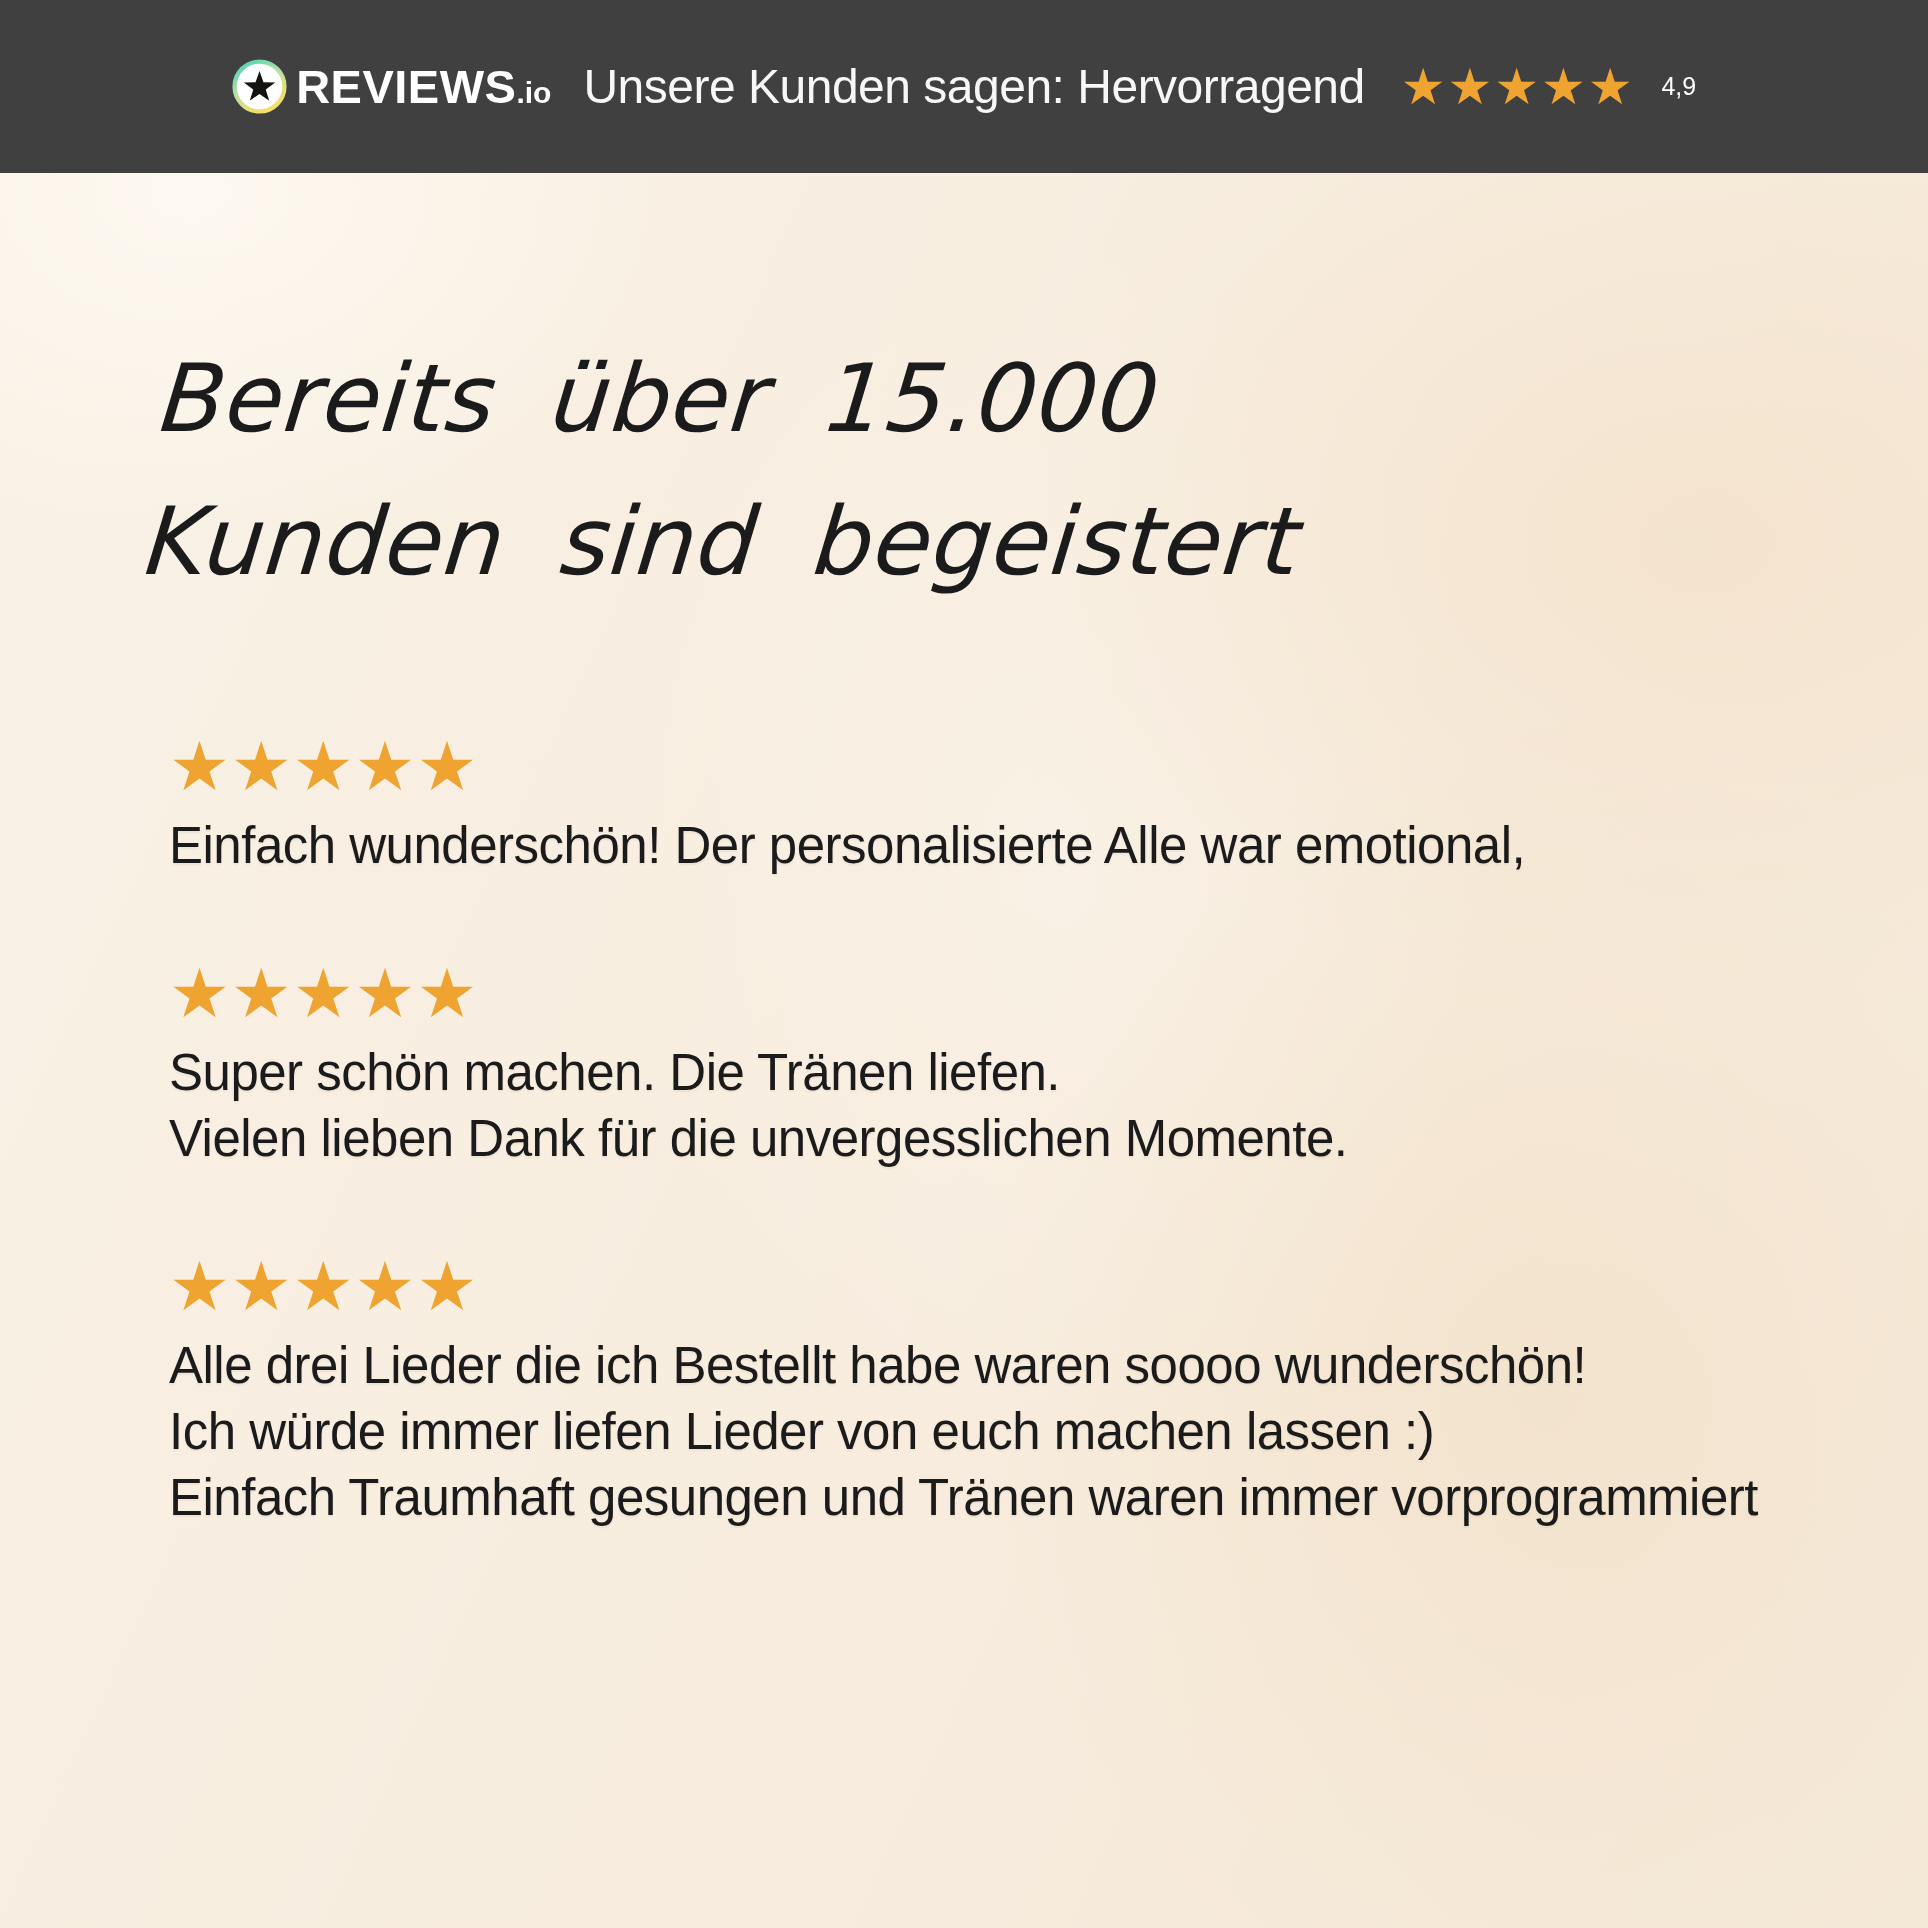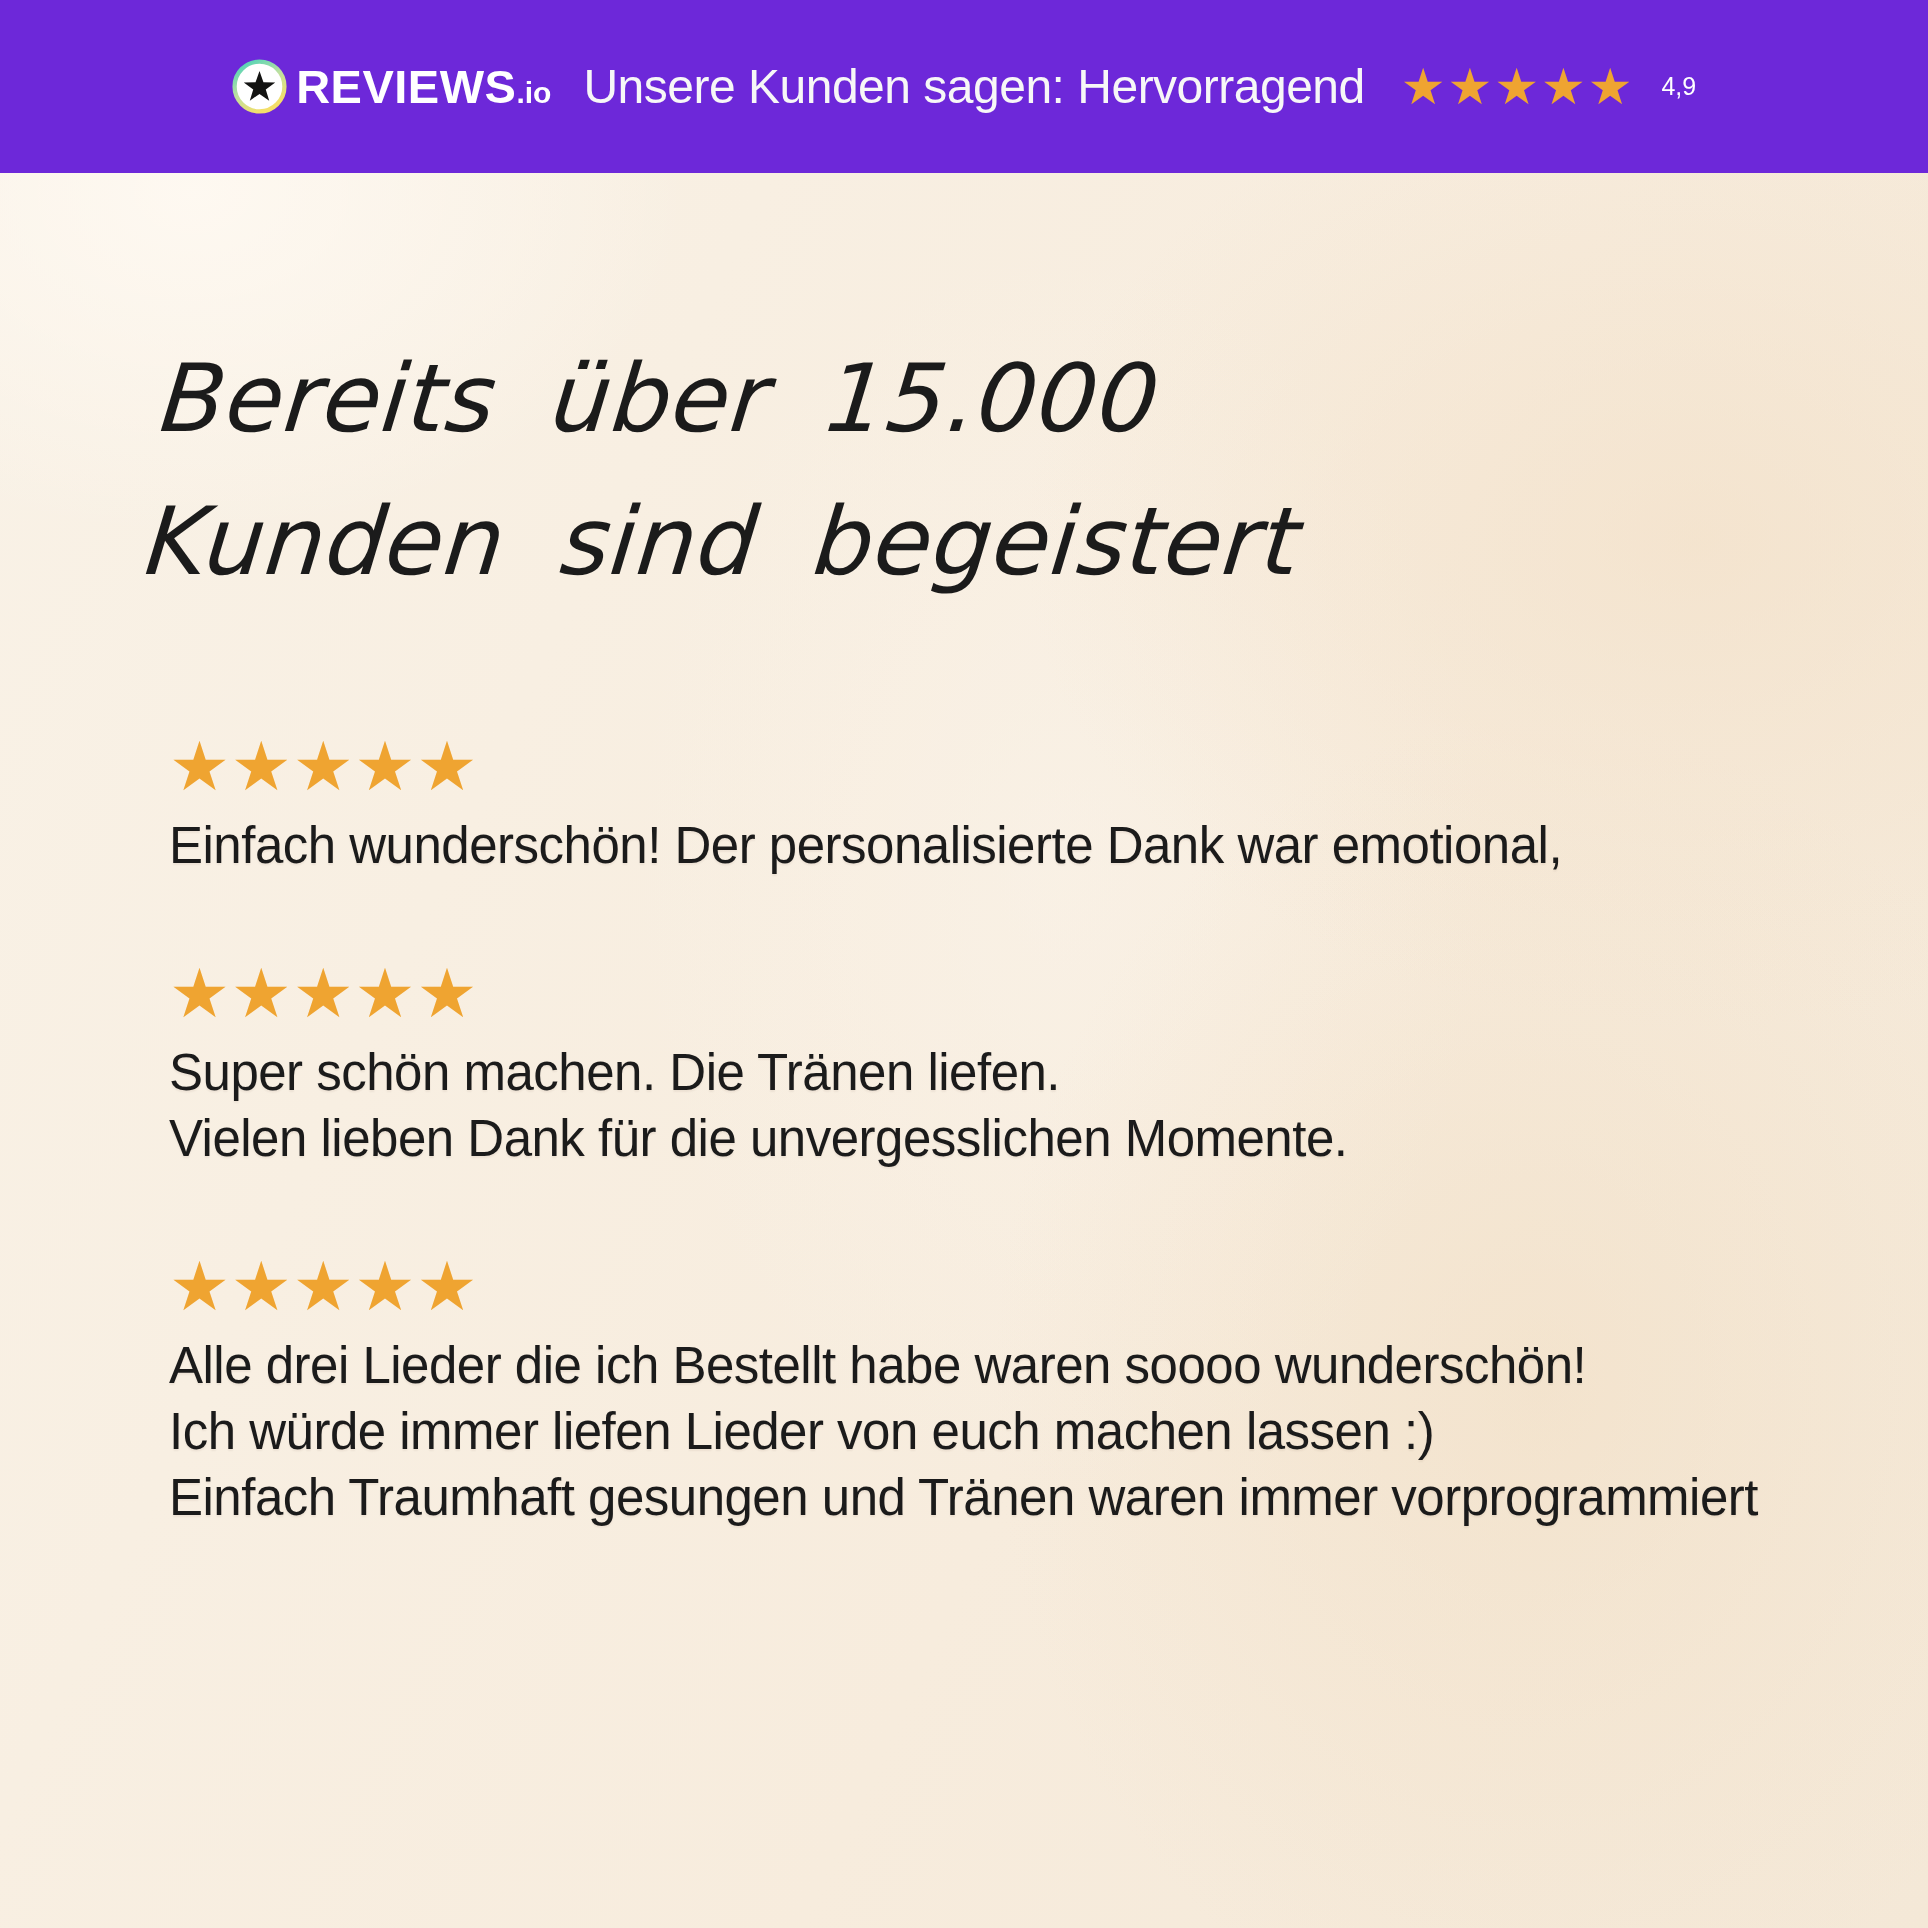--- a/index.html
+++ b/index.html
@@ -11,21 +11,21 @@
       radial-gradient(1036px 753px at 88% 28%, rgba(242,222,196,0.55), transparent 65%),
       radial-gradient(847px 1036px at 80% 72%, rgba(240,219,190,0.45), transparent 65%),
       radial-gradient(706px 490px at 10% 10%, rgba(255,250,243,0.85), transparent 70%),
       radial-gradient(612px 895px at 55% 45%, rgba(250,243,233,0.6), transparent 70%),
       linear-gradient(115deg, #f9f2e7 0%, #f7ecdd 60%, #f4e8d7 100%);
   }
 
   
   .header-bar {
     height: 173px;
-    background: #6d28d9;
+    background: #404040;
     display: flex;
     align-items: center;
     justify-content: center;
     gap: 0;
   }
   .brand {
     display: flex;
     align-items: center;
     text-decoration: none;
     cursor: pointer;
@@ -128,21 +128,21 @@
 
 <main>
   <h1 class="headline">
     <div>Bereits über 15.000</div>
     <div>Kunden sind begeistert</div>
   </h1>
 
   <section class="review">
     <div class="review-stars">★★★★★</div>
     <div class="review-text">
-      <div>Einfach wunderschön! Der personalisierte Dank war emotional,</div>
+      <div>Einfach wunderschön! Der personalisierte Alle war emotional,</div>
     </div>
   </section>
 
   <section class="review">
     <div class="review-stars">★★★★★</div>
     <div class="review-text">
       <div>Super schön machen. Die Tränen liefen.</div>
       <div>Vielen lieben Dank für die unvergesslichen Momente.</div>
     </div>
   </section>

